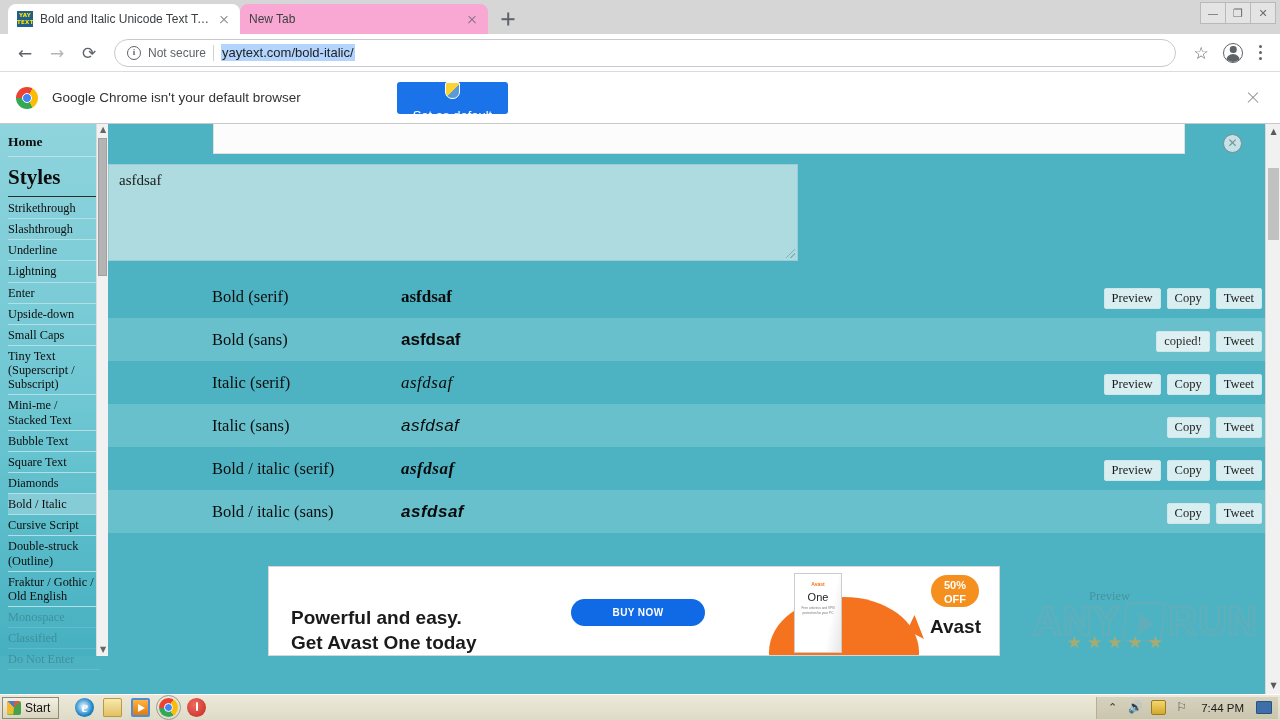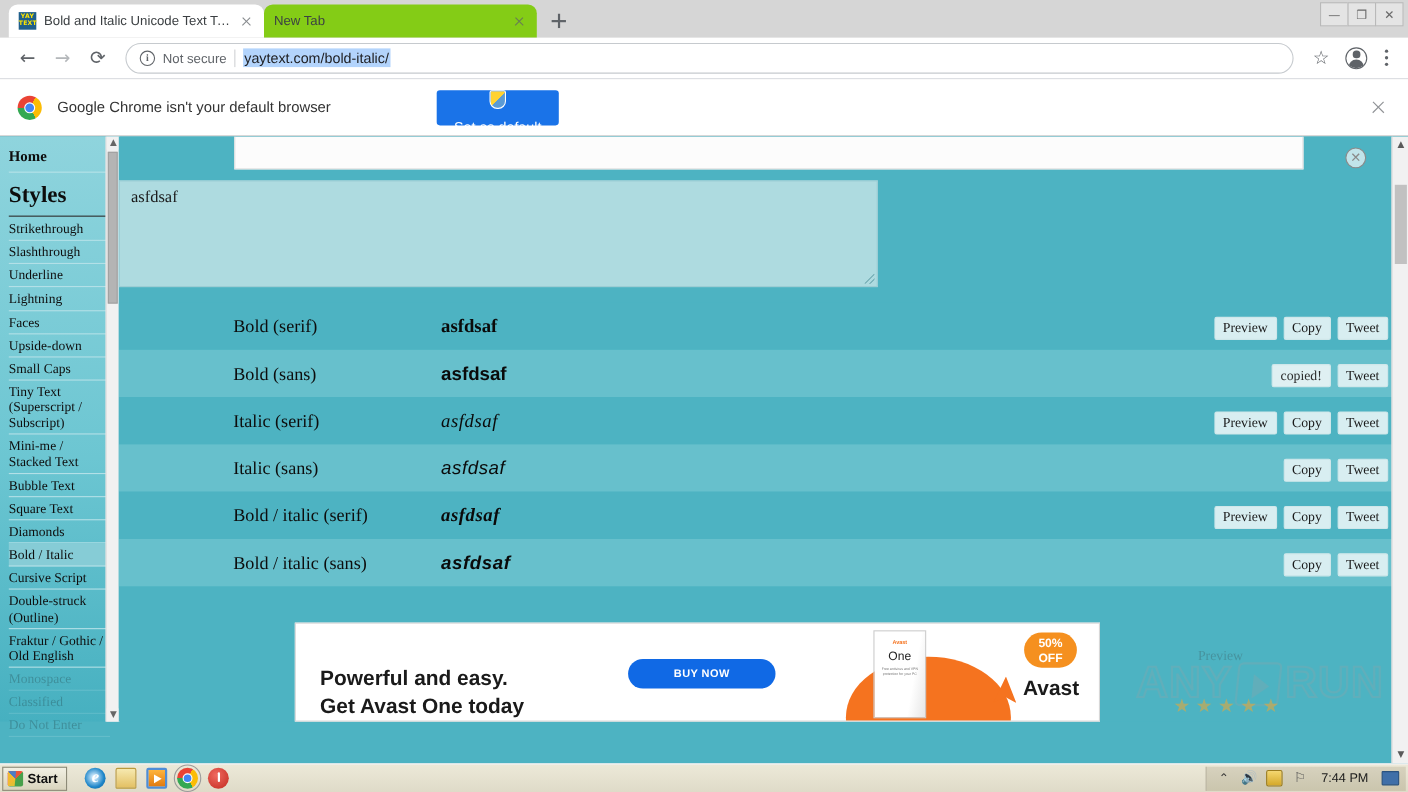--- a/index.html
+++ b/index.html
@@ -17,21 +17,21 @@
     height: 34px; background: #d6d6d6; position: relative;
     display: flex; align-items: flex-end; padding-left: 8px;
   }
   .tab {
     height: 30px; display: flex; align-items: center; gap: 7px;
     padding: 0 8px 0 9px; font-family: "Liberation Sans", sans-serif;
     font-size: 12px; color: #3c4043; position: relative;
     border-radius: 8px 8px 0 0; min-width: 0;
   }
   .tab.active { background: #fff; width: 232px; }
-  .tab.inactive { background: #84cc16; width: 248px; color: #3c4043; }
+  .tab.inactive { background: #f9a8d4; width: 248px; color: #3c4043; }
   .tab-favicon {
     width: 16px; height: 16px; flex: none; background: #1f5f8b;
     color: #ffe600; font-family: "DejaVu Sans", sans-serif; font-weight: bold;
     font-size: 5.5px; line-height: 7px; text-align: center; padding-top: 1px;
     letter-spacing: .3px;
   }
   .tab-title {
     flex: 1; white-space: nowrap; overflow: hidden;
     text-overflow: ellipsis; font-size: 12px;
   }
@@ -393,21 +393,21 @@
 
   
   .taskbar {
     position: absolute; left: 0; bottom: 0; width: 1280px; height: 26px;
     background: linear-gradient(180deg,#ece9d8 0%, #dfdbc8 100%);
     border-top: 1px solid #fff; display: flex; align-items: center; padding: 0 2px;
   }
   .start-btn {
     display: flex; align-items: center; gap: 4px; height: 22px; padding: 0 8px 0 4px;
     background: linear-gradient(180deg,#f2f0e3,#d9d4bd); border: 1px solid #8d8a77;
-    font-family: "Liberation Sans", sans-serif; font-weight: bold; font-size: 12px;
+    font-family: "Liberation Sans", sans-serif; font-weight: normal; font-size: 12px;
     color: #111; margin-right: 8px;
   }
   .start-flag {
     width: 14px; height: 14px;
     background:
       linear-gradient(135deg,#e8553a 0 50%, #47a04b 50% 100%);
     border-radius: 2px; position: relative; overflow: hidden;
   }
   .start-flag::after {
     content: ""; position: absolute; inset: 0;
@@ -530,21 +530,21 @@
     <div class="page-body">
 
       <div class="sidebar">
         <div class="side-home">Home</div>
         <div class="side-styles">Styles</div>
         <div id="sidebar-items">
             <div class="side-item">Strikethrough</div>
             <div class="side-item">Slashthrough</div>
             <div class="side-item">Underline</div>
             <div class="side-item">Lightning</div>
-            <div class="side-item">Faces</div>
+            <div class="side-item">Enter</div>
             <div class="side-item">Upside-down</div>
             <div class="side-item">Small Caps</div>
             <div class="side-item">Tiny Text (Superscript / Subscript)</div>
             <div class="side-item">Mini-me / Stacked Text</div>
             <div class="side-item">Bubble Text</div>
             <div class="side-item">Square Text</div>
             <div class="side-item">Diamonds</div>
             <div class="side-item selected">Bold / Italic</div>
             <div class="side-item">Cursive Script</div>
             <div class="side-item">Double-struck (Outline)</div>

